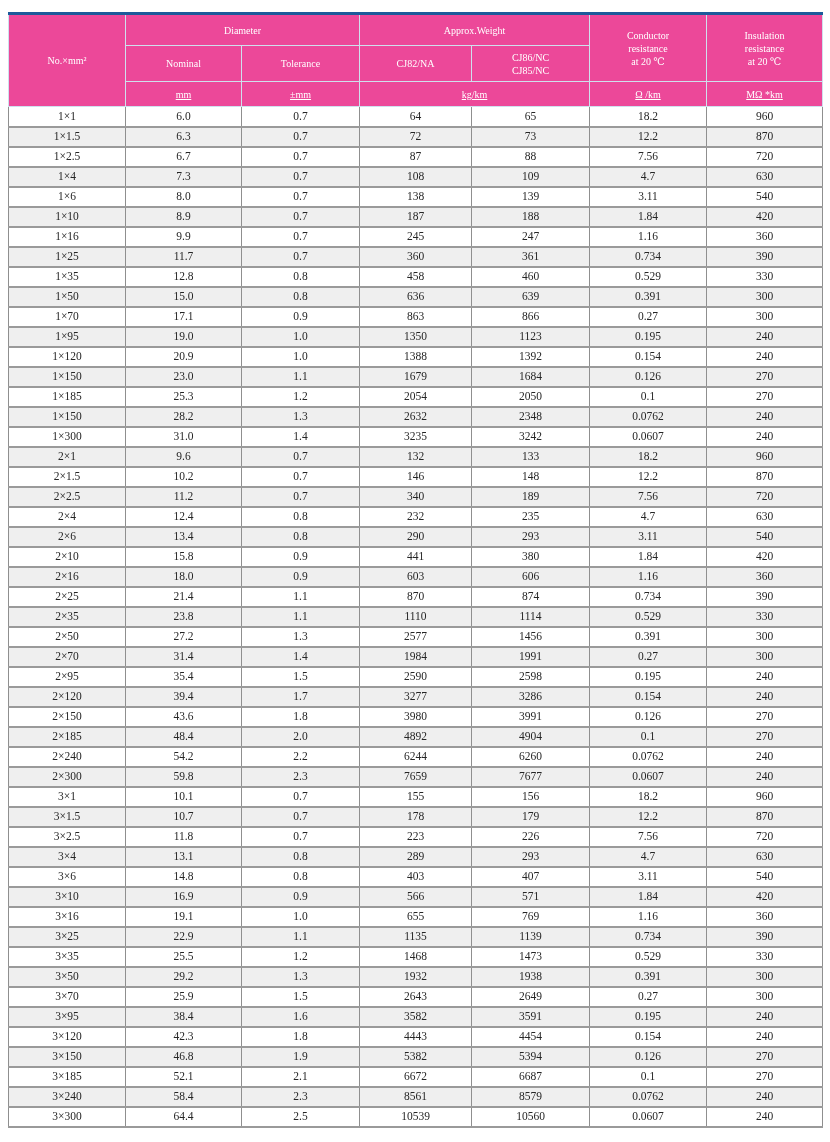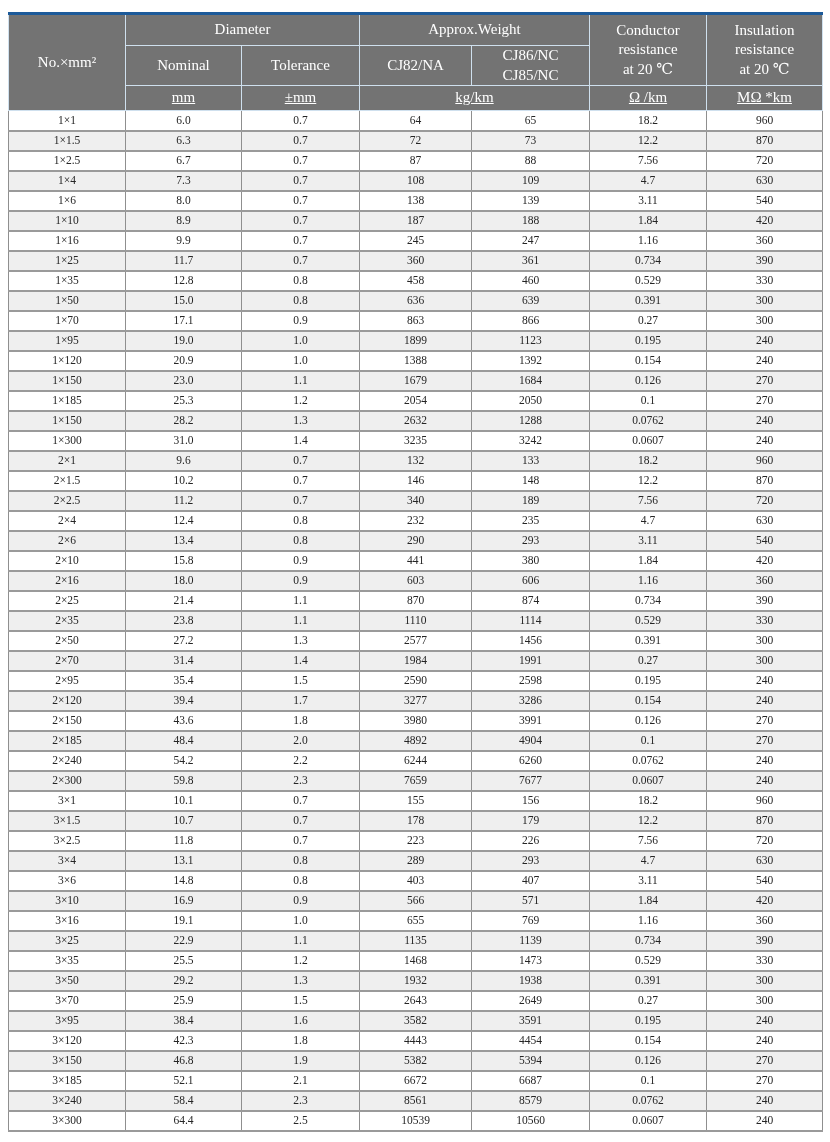--- a/index.html
+++ b/index.html
@@ -23,24 +23,24 @@
   
   col.c1 { width: 117px; }
   col.c2 { width: 116px; }
   col.c3 { width: 118px; }
   col.c4 { width: 112px; }
   col.c5 { width: 118px; }
   col.c6 { width: 117px; }
   col.c7 { width: 116px; }
 
   thead th {
-    background: #737373;
+    background: #ec4899;
     color: #ffffff;
     font-weight: normal;
-    font-size: 15px;
+    font-size: 10px;
     text-align: center;
     vertical-align: middle;
     border: 1px solid #cfe0ee;
     white-space: pre-line;
     line-height: 1.3;
     padding: 0 2px;
   }
   thead tr.h1 th { height: 32px; border-top: 3px solid #1c5a9a; }
   thead tr.h2 th { height: 36px; }
   thead tr.units th { height: 25px; text-decoration: underline; }
@@ -199,21 +199,21 @@
           <td>0.9</td>
           <td>863</td>
           <td>866</td>
           <td>0.27</td>
           <td>300</td>
         </tr>
         <tr>
           <td>1×95</td>
           <td>19.0</td>
           <td>1.0</td>
-          <td>1899</td>
+          <td>1350</td>
           <td>1123</td>
           <td>0.195</td>
           <td>240</td>
         </tr>
         <tr>
           <td>1×120</td>
           <td>20.9</td>
           <td>1.0</td>
           <td>1388</td>
           <td>1392</td>
@@ -236,21 +236,21 @@
           <td>2054</td>
           <td>2050</td>
           <td>0.1</td>
           <td>270</td>
         </tr>
         <tr>
           <td>1×150</td>
           <td>28.2</td>
           <td>1.3</td>
           <td>2632</td>
-          <td>1288</td>
+          <td>2348</td>
           <td>0.0762</td>
           <td>240</td>
         </tr>
         <tr>
           <td>1×300</td>
           <td>31.0</td>
           <td>1.4</td>
           <td>3235</td>
           <td>3242</td>
           <td>0.0607</td>

